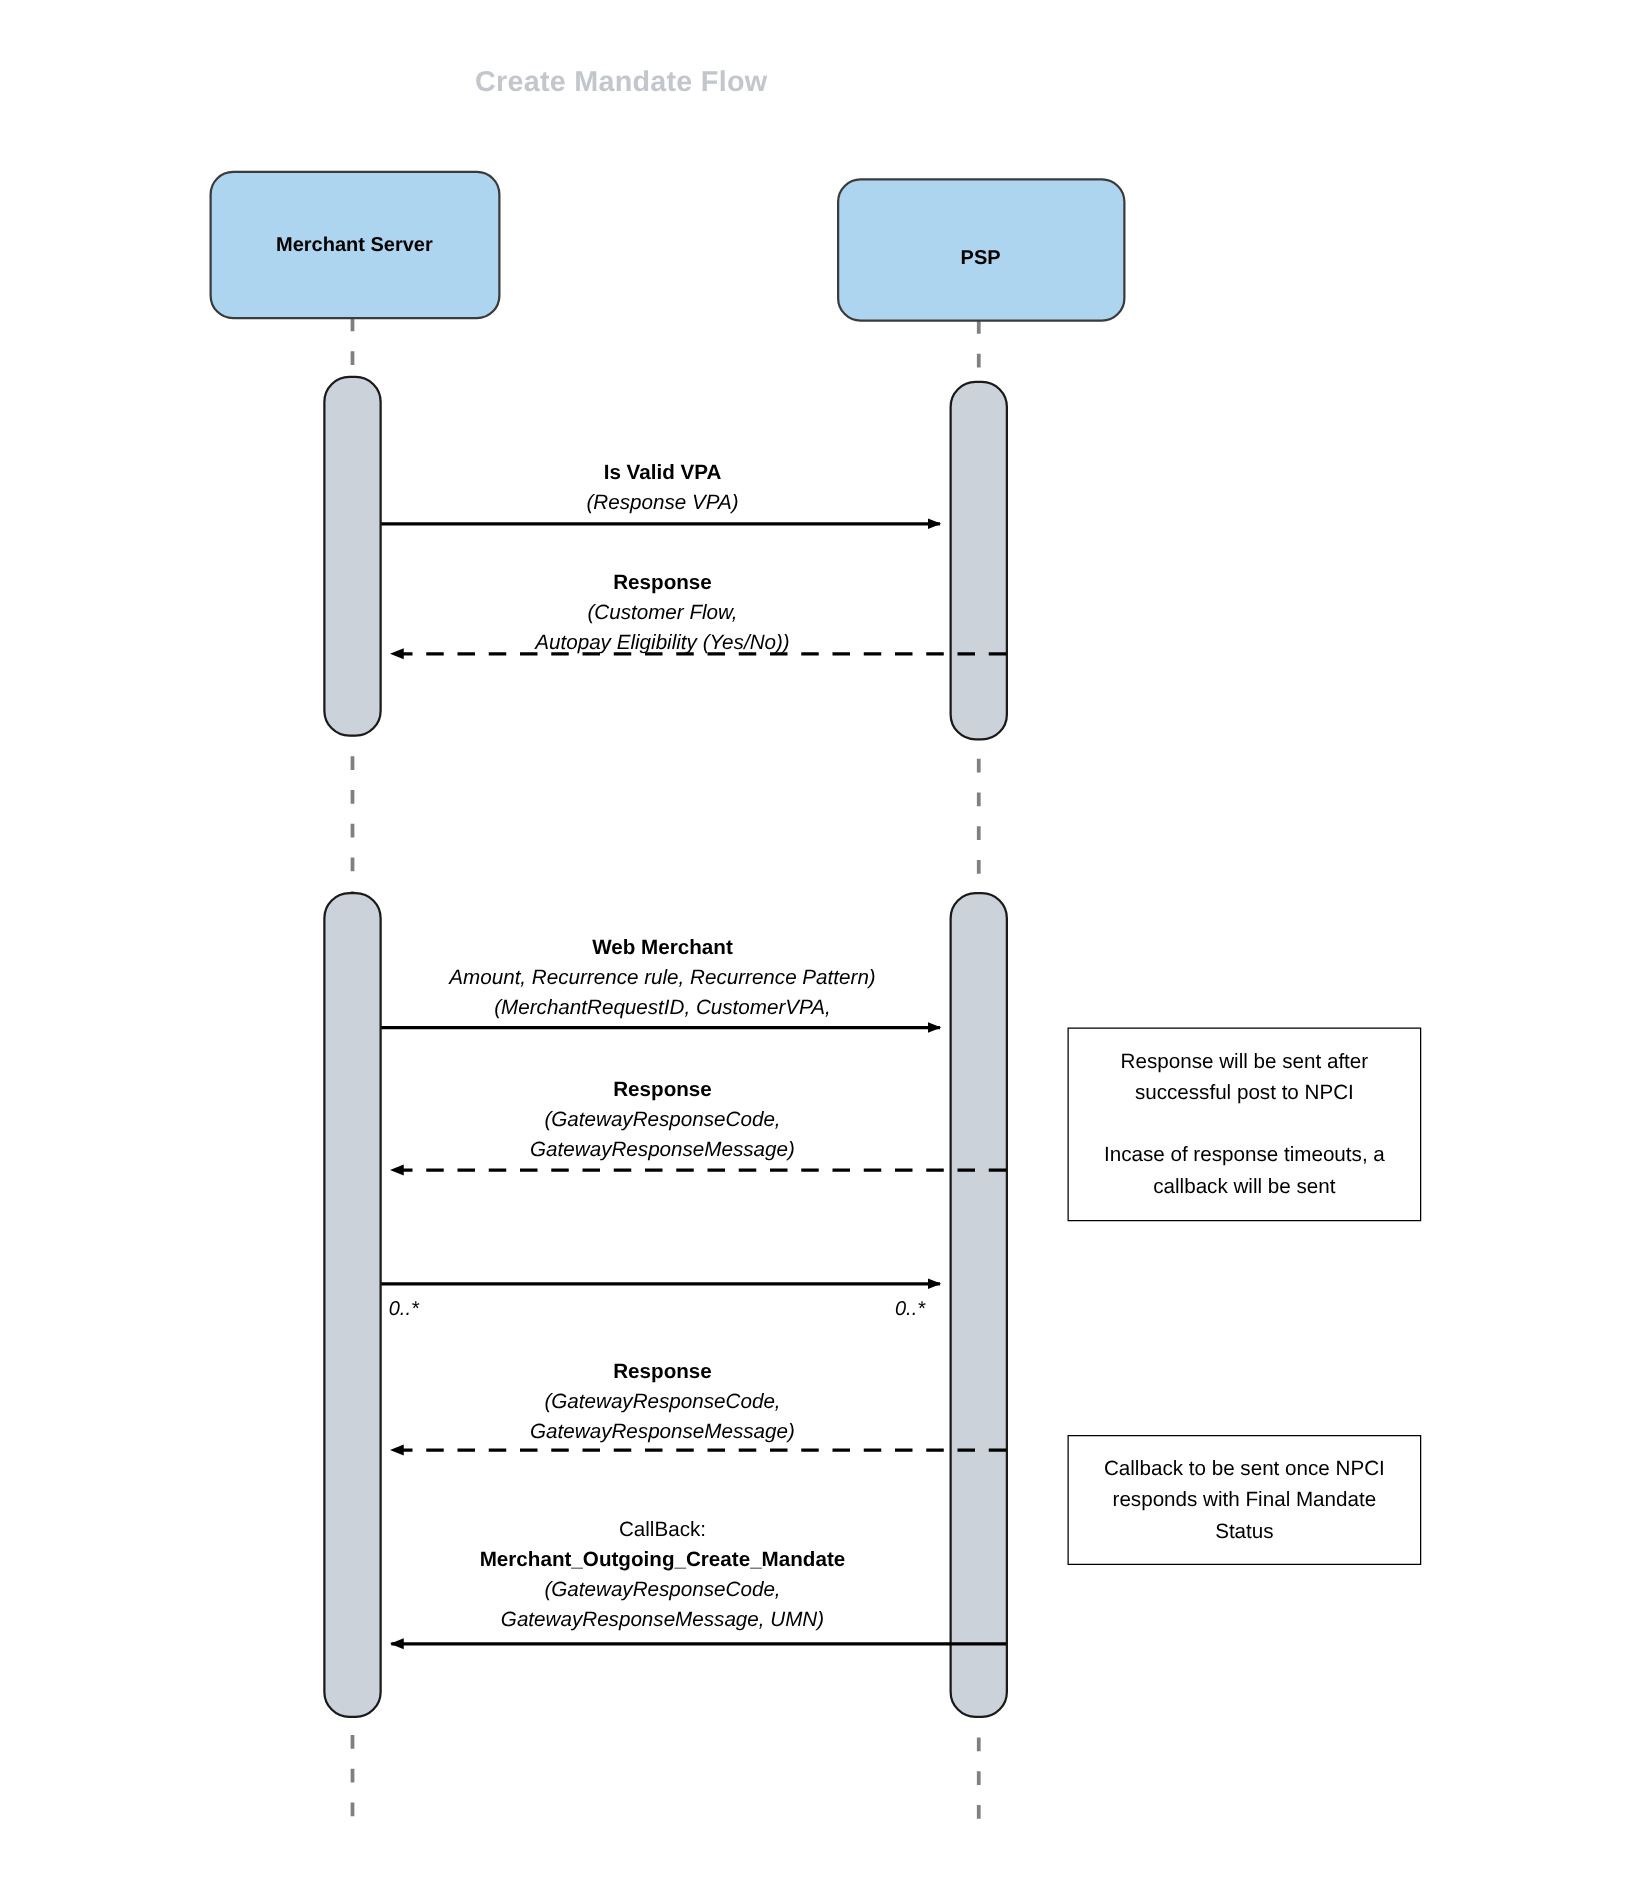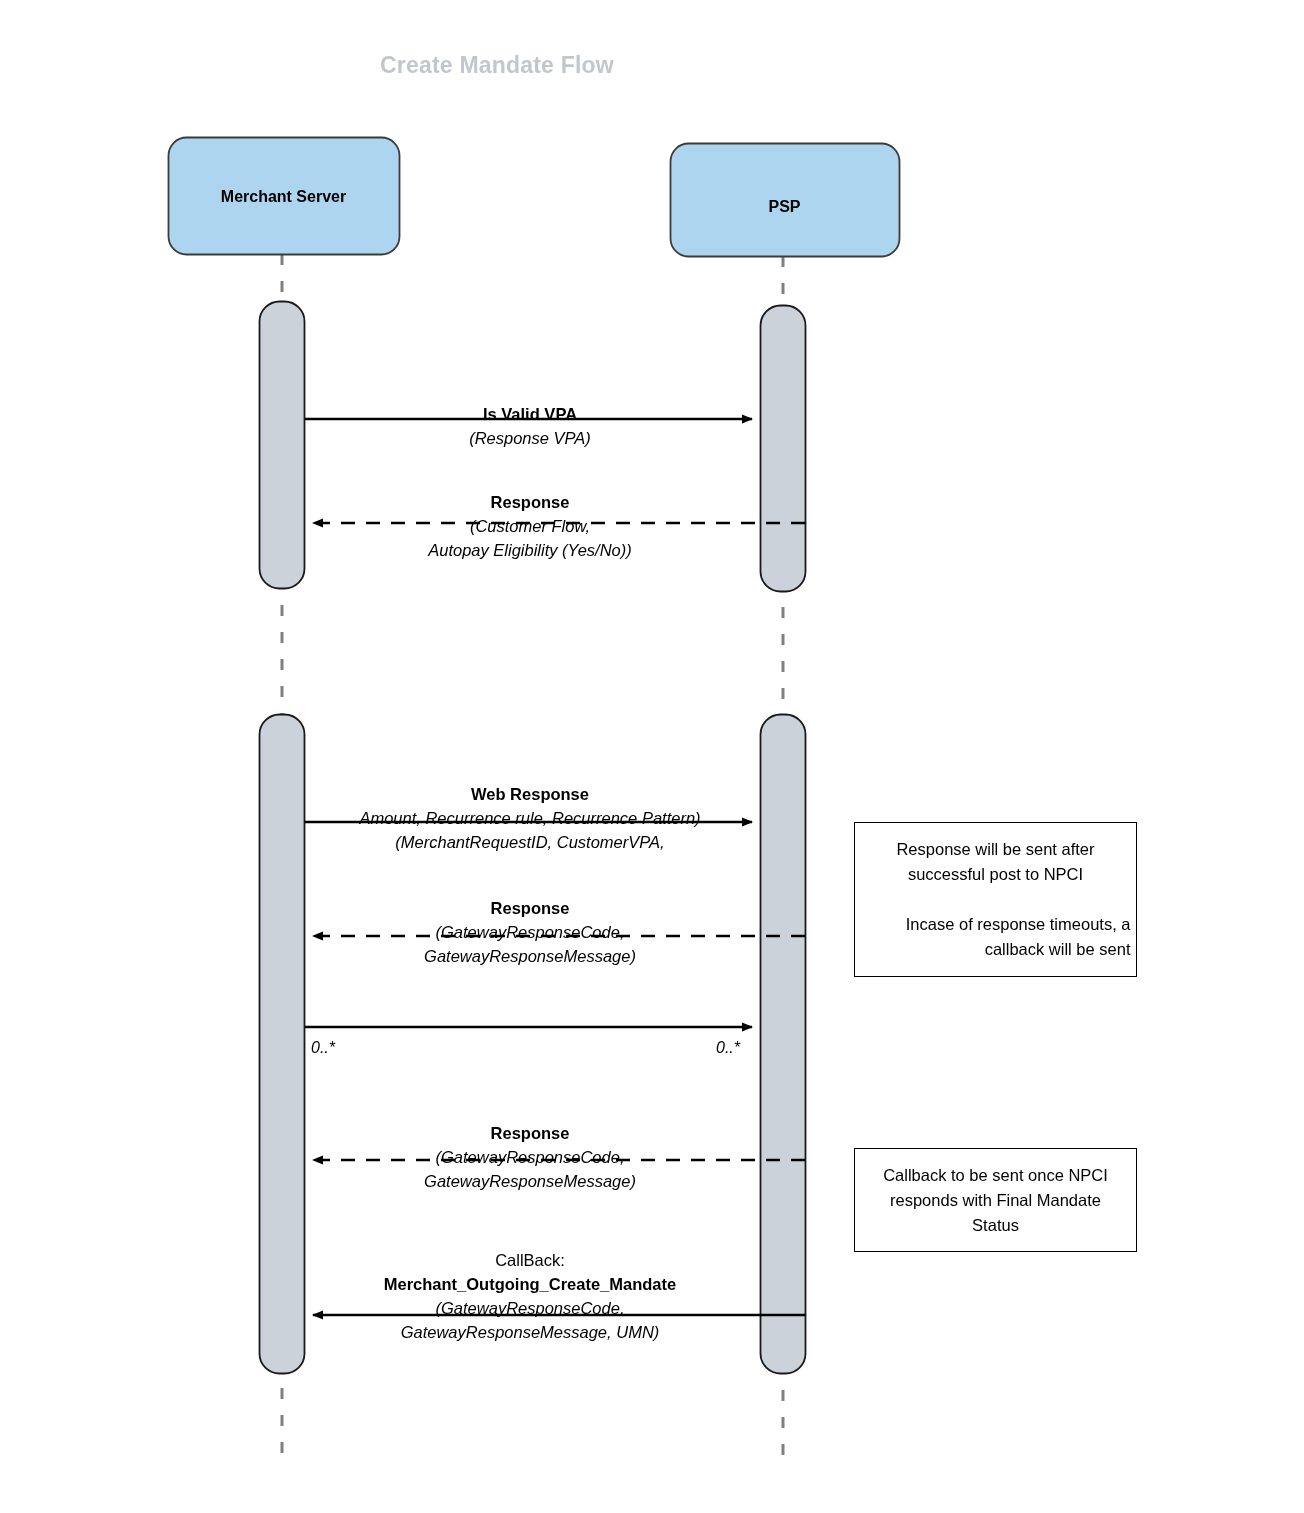--- a/index.html
+++ b/index.html
@@ -49,21 +49,20 @@
     color: #000;
     white-space: nowrap;
   }
 
   .msg-label {
     position: absolute;
     text-align: center;
     font-size: 16.5px;
     line-height: 24px;
     color: #000;
-    margin-top: 36px;
   }
   .msg-label .l-bold { font-weight: bold; font-style: normal; }
   .msg-label .l-plain { font-weight: normal; font-style: normal; }
   .msg-label .l-ital { font-style: italic; font-weight: normal; }
 
   .mult-label {
     position: absolute;
     font-size: 16px;
     font-style: italic;
     color: #000;
@@ -77,21 +76,21 @@
     box-sizing: border-box;
     display: flex;
     flex-direction: column;
     align-items: center;
     justify-content: center;
     text-align: center;
     font-size: 16.5px;
     line-height: 25px;
     color: #000;
   }
-  .note-box .note-para + .note-para { margin-top: 25px; text-align: right; }
+  .note-box .note-para + .note-para { margin-top: 25px; }
 </style>
 </head>
 <body>
 
 <div id="diagram-root">
 
   <svg class="layer" viewBox="0 0 1304 1513">
     <defs>
       <marker id="arrowRight" markerWidth="12" markerHeight="12" refX="10" refY="5" orient="auto" markerUnits="userSpaceOnUse">
         <path d="M0,0.6 L11,5 L0,9.4 Z" fill="#000000"></path>
@@ -138,21 +137,21 @@
     <div><span class="l-ital">(Response VPA)</span></div>
   </div>
 
   <div class="msg-label" style="left:305px; top:454px; width:450px;">
     <div><span class="l-bold">Response</span></div>
     <div><span class="l-ital">(Customer Flow,</span></div>
     <div><span class="l-ital">Autopay Eligibility (Yes/No))</span></div>
   </div>
 
   <div class="msg-label" style="left:300px; top:746px; width:460px;">
-    <div><span class="l-bold">Web Response</span></div>
+    <div><span class="l-bold">Web Merchant</span></div>
     <div><span class="l-ital">Amount, Recurrence rule, Recurrence Pattern)</span></div>
     <div><span class="l-ital">(MerchantRequestID, CustomerVPA,</span></div>
   </div>
 
   <div class="msg-label" style="left:305px; top:860px; width:450px;">
     <div><span class="l-bold">Response</span></div>
     <div><span class="l-ital">(GatewayResponseCode,</span></div>
     <div><span class="l-ital">GatewayResponseMessage)</span></div>
   </div>
 

